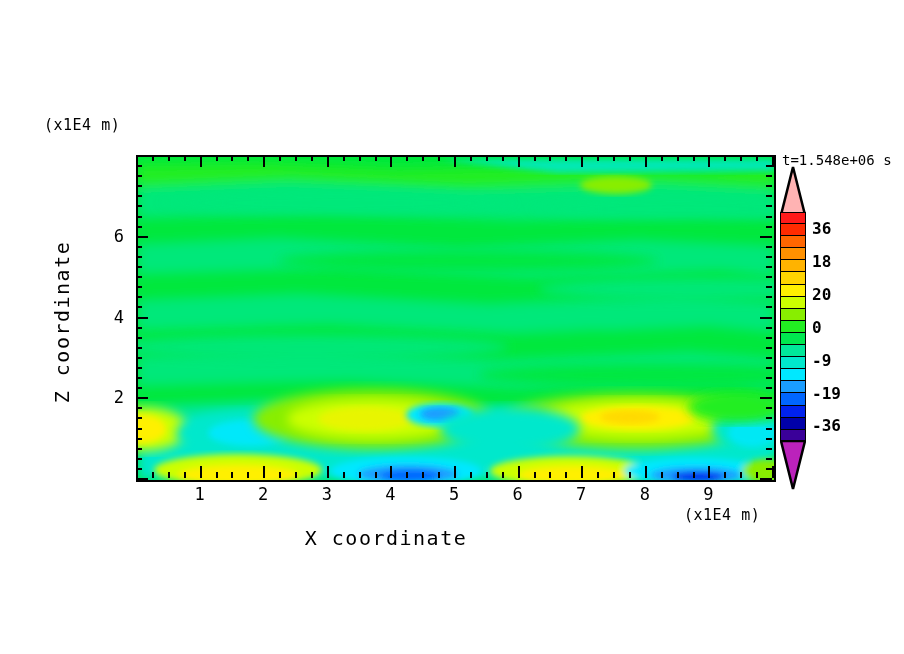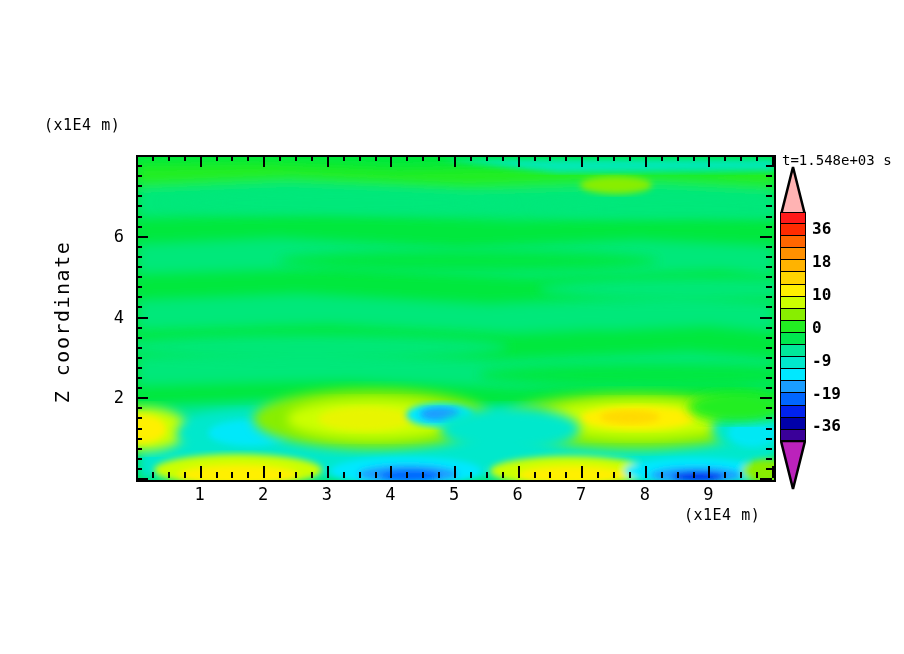--- a/index.html
+++ b/index.html
@@ -73,20 +73,21 @@
 </style>
 </head>
 <body>
 
 <div class="fig">
 
 
   <div id="y-unit-label">(x1E4 m)</div>
   <div id="x-unit-label">(x1E4 m)</div>
 
+  <div id="x-axis-title">X coordinate</div>
   <div id="y-axis-title">Z coordinate</div>
 
   <div id="plot-area">
     <svg id="contour-canvas" viewBox="0 0 636 323" preserveAspectRatio="none">
       <defs>
         <filter id="sm" x="-12%" y="-12%" width="124%" height="124%">
           <feGaussianBlur stdDeviation="5.5"></feGaussianBlur>
         </filter>
         <filter id="sm2" x="-12%" y="-12%" width="124%" height="124%">
           <feGaussianBlur stdDeviation="3.2"></feGaussianBlur>
@@ -333,21 +334,21 @@
       <div class="xlab" style="left: 581.2px;">7</div>
       <div class="xlab" style="left: 644.8px;">8</div>
       <div class="xlab" style="left: 708.4px;">9</div>
     </div>
   <div class="tickwrap" id="y-tick-labels">
       <div class="ylab" style="top: 397.25px;">2</div>
       <div class="ylab" style="top: 316.5px;">4</div>
       <div class="ylab" style="top: 235.75px;">6</div>
     </div>
 
-  <div id="timestamp">t=1.548e+03 s</div>
+  <div id="timestamp">t=1.548e+06 s</div>
 
   <svg id="cb-arrow-top" width="26" height="50" viewBox="0 0 26 50" style="top: 166px;">
     <polygon id="cb-top-poly" points="13,1 25,49 1,49" fill="#ffb3b3" stroke="#000" stroke-width="2.5"></polygon>
   </svg>
 
   <div id="colorbar">
       <div class="cb-band" style="background: rgb(255, 26, 26);"></div>
       <div class="cb-band" style="background: rgb(255, 43, 0);"></div>
       <div class="cb-band" style="background: rgb(255, 102, 0);"></div>
       <div class="cb-band" style="background: rgb(255, 145, 0);"></div>
@@ -368,20 +369,20 @@
       <div class="cb-band" style="background: rgb(58, 0, 153);"></div>
     </div>
 
   <svg id="cb-arrow-bot" width="26" height="50" viewBox="0 0 26 50" style="top: 439.9px;">
     <polygon id="cb-bot-poly" points="13,49 25,1 1,1" fill="#bb22bb" stroke="#000" stroke-width="2.5"></polygon>
   </svg>
 
   <div id="cb-labels">
       <div class="cb-lab" style="top: 228.421px;">36</div>
       <div class="cb-lab" style="top: 261.264px;">18</div>
-      <div class="cb-lab" style="top: 294.107px;">10</div>
+      <div class="cb-lab" style="top: 294.107px;">20</div>
       <div class="cb-lab" style="top: 326.95px;">0</div>
       <div class="cb-lab" style="top: 359.793px;">-9</div>
       <div class="cb-lab" style="top: 392.636px;">-19</div>
       <div class="cb-lab" style="top: 425.479px;">-36</div>
     </div>
 
 </div>
 
 </body></html>

